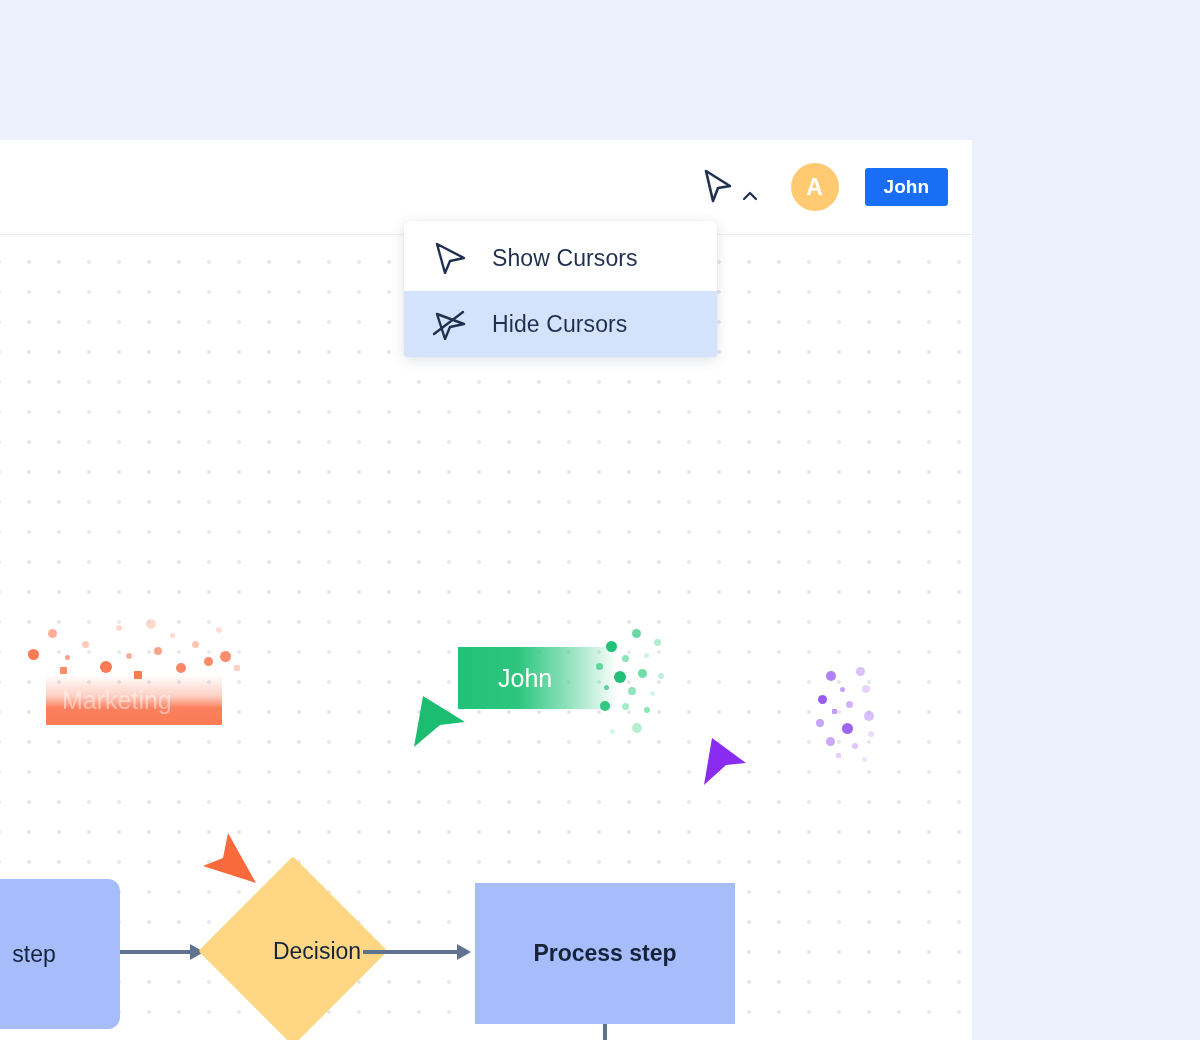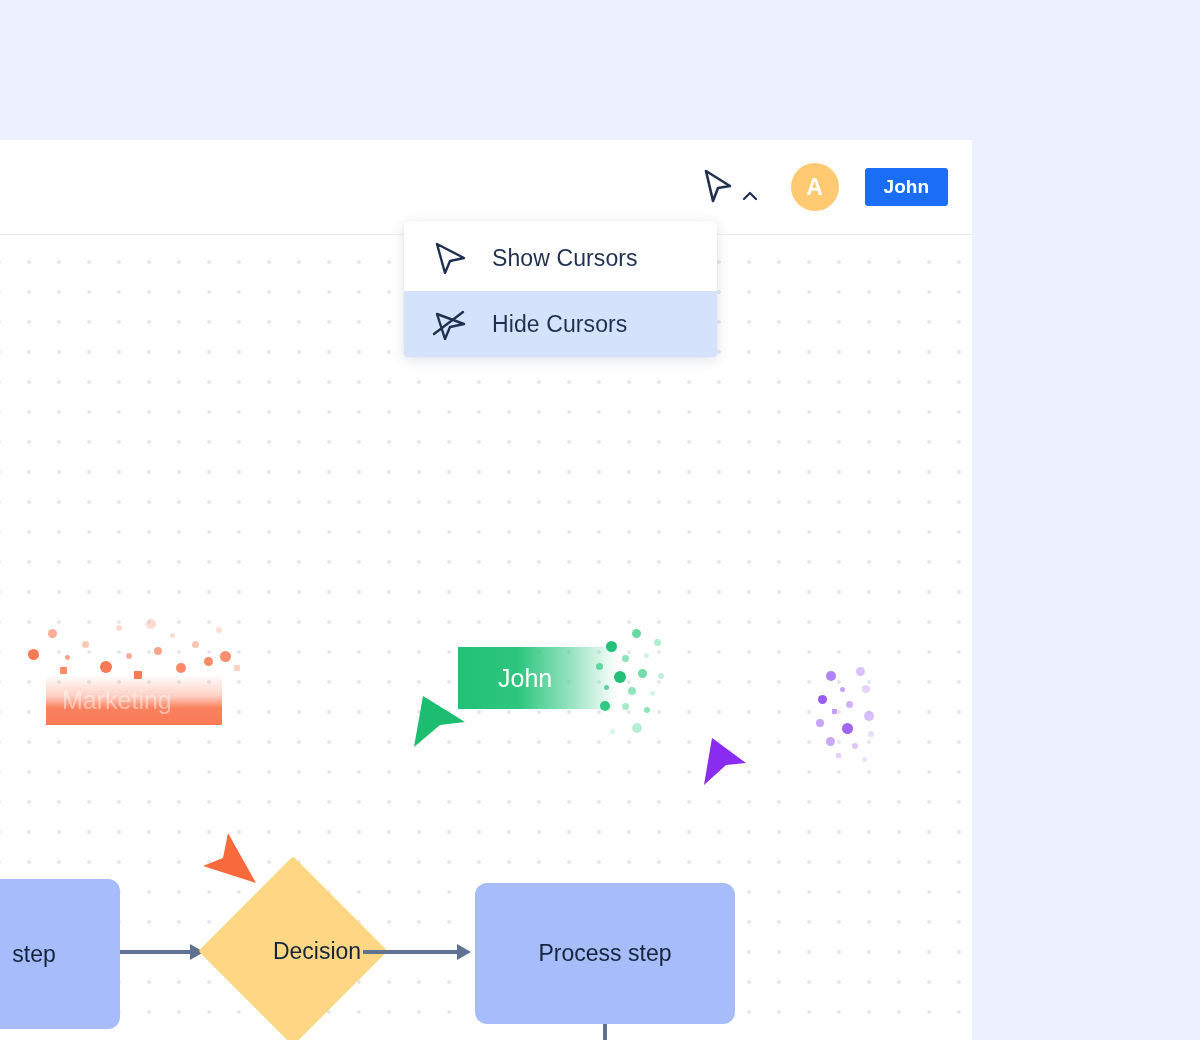--- a/index.html
+++ b/index.html
@@ -178,21 +178,22 @@
     margin-left: -67px; margin-top: -67px;
     background: #ffd784;
     transform: rotate(45deg);
     border-radius: 3px;
   }
   #node-decision .node-label { position: relative; z-index: 2; margin-left: 48px; }
   #node-process {
     left: 475px; top: 648px;
     width: 260px; height: 141px;
     background: #a7bdfb;
-    border-radius: 12px;
+    border-radius: 0;
+    font-weight: bold;
   }
   .edge { position: absolute; }
   .edge-line { position: absolute; background: #5f7391; }
   .edge-head {
     position: absolute;
     width: 0; height: 0;
   }
   .edge-head.right {
     border-left: 14px solid #5f7391;
     border-top: 8px solid transparent;

